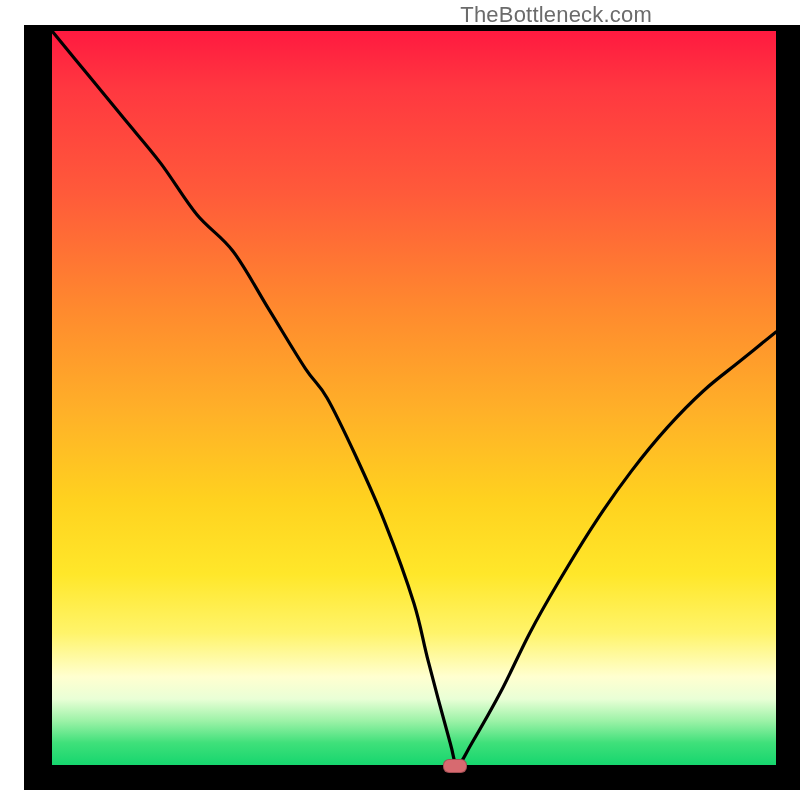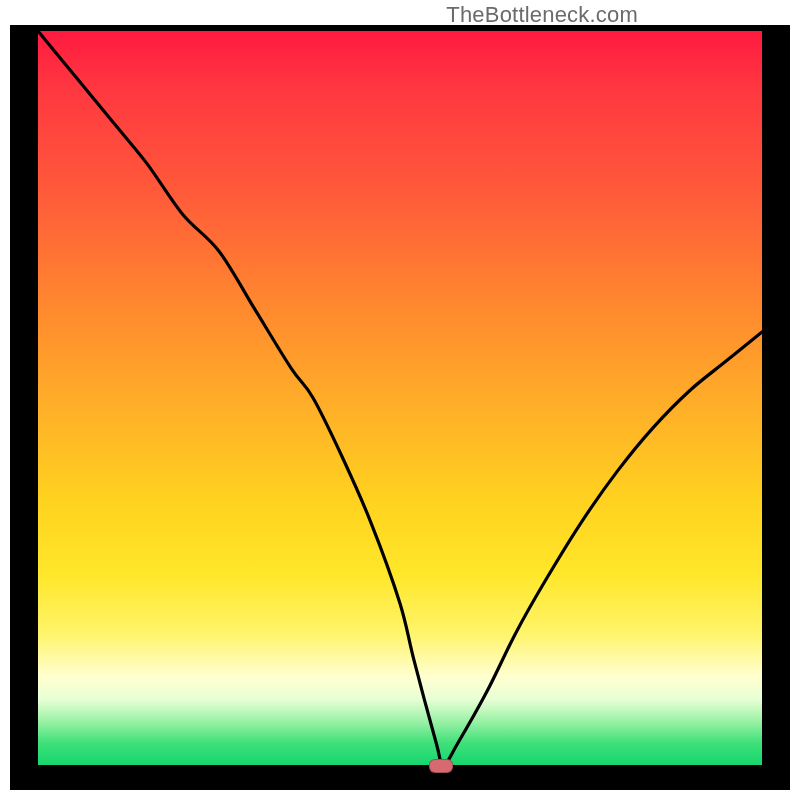--- a/index.html
+++ b/index.html
@@ -8,20 +8,21 @@
     background: #ffffff;
     width: 800px;
     height: 800px;
     overflow: hidden;
     font-family: Arial, Helvetica, sans-serif;
   }
   .wrap {
     position: relative;
     width: 648px;
     height: 800px;
+    margin-left: 14px;
   }
   .watermark {
     position: absolute;
     top: 2px;
     right: 10px;
     color: #6b6b6b;
     font-size: 22px;
     font-weight: 500;
     letter-spacing: 0.2px;
     z-index: 10;

